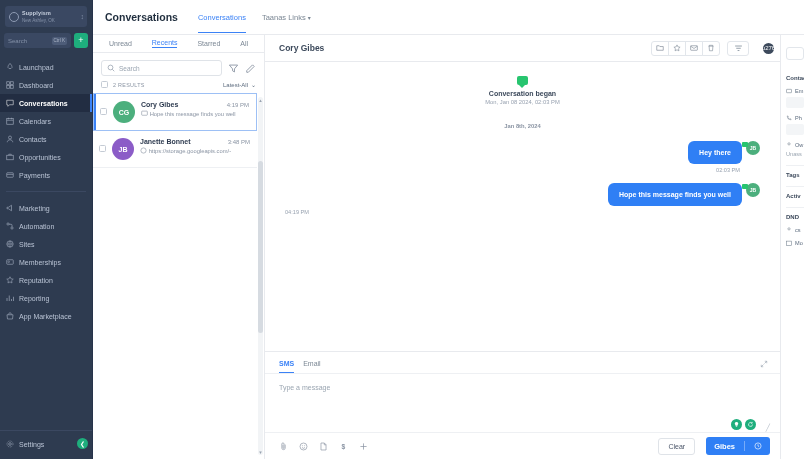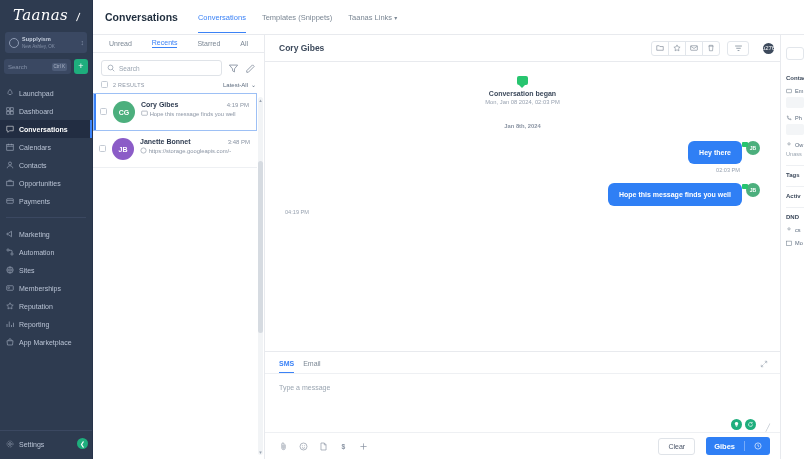--- a/index.html
+++ b/index.html
@@ -241,24 +241,20 @@
   .rp-sub { font-size: 5.6px; color: #9aa5b1; margin-top: 3px; white-space: nowrap; }
   .rp-div { height: 1px; background: #eef0f3; margin: 8px 0 0 0; }
   svg { display: block; }
 </style>
 </head>
 <body>
 
 <div class="app">
 
   <div class="nav">
-    <div class="brand">
-      <span>Taanas</span>
-        <span class="tick"></span>
-    </div>
 
     <div class="acct">
       <span class="globe"></span>
       <span class="txt">
         <div class="n1">Supplyism</div>
         <div class="n2">New Ashley, OK</div>
       </span>
       <span class="caret">↕</span>
     </div>
 
@@ -417,23 +413,20 @@
       <div class="greendot">❮</div>
     </div>
   </div>
 
   <div class="main">
 
     <div class="topbar">
       <div class="pagetitle">Conversations</div>
       <div class="toptab active">
         <span>Conversations</span>
-      </div>
-      <div class="toptab">
-        <span>Templates (Snippets)</span>
       </div>
       <div class="toptab">
         <span>Taanas Links</span><span class="cv">▾</span>
       </div>
     </div>
 
     <div class="body">
 
       <div class="convlist">
         <div class="filters">

